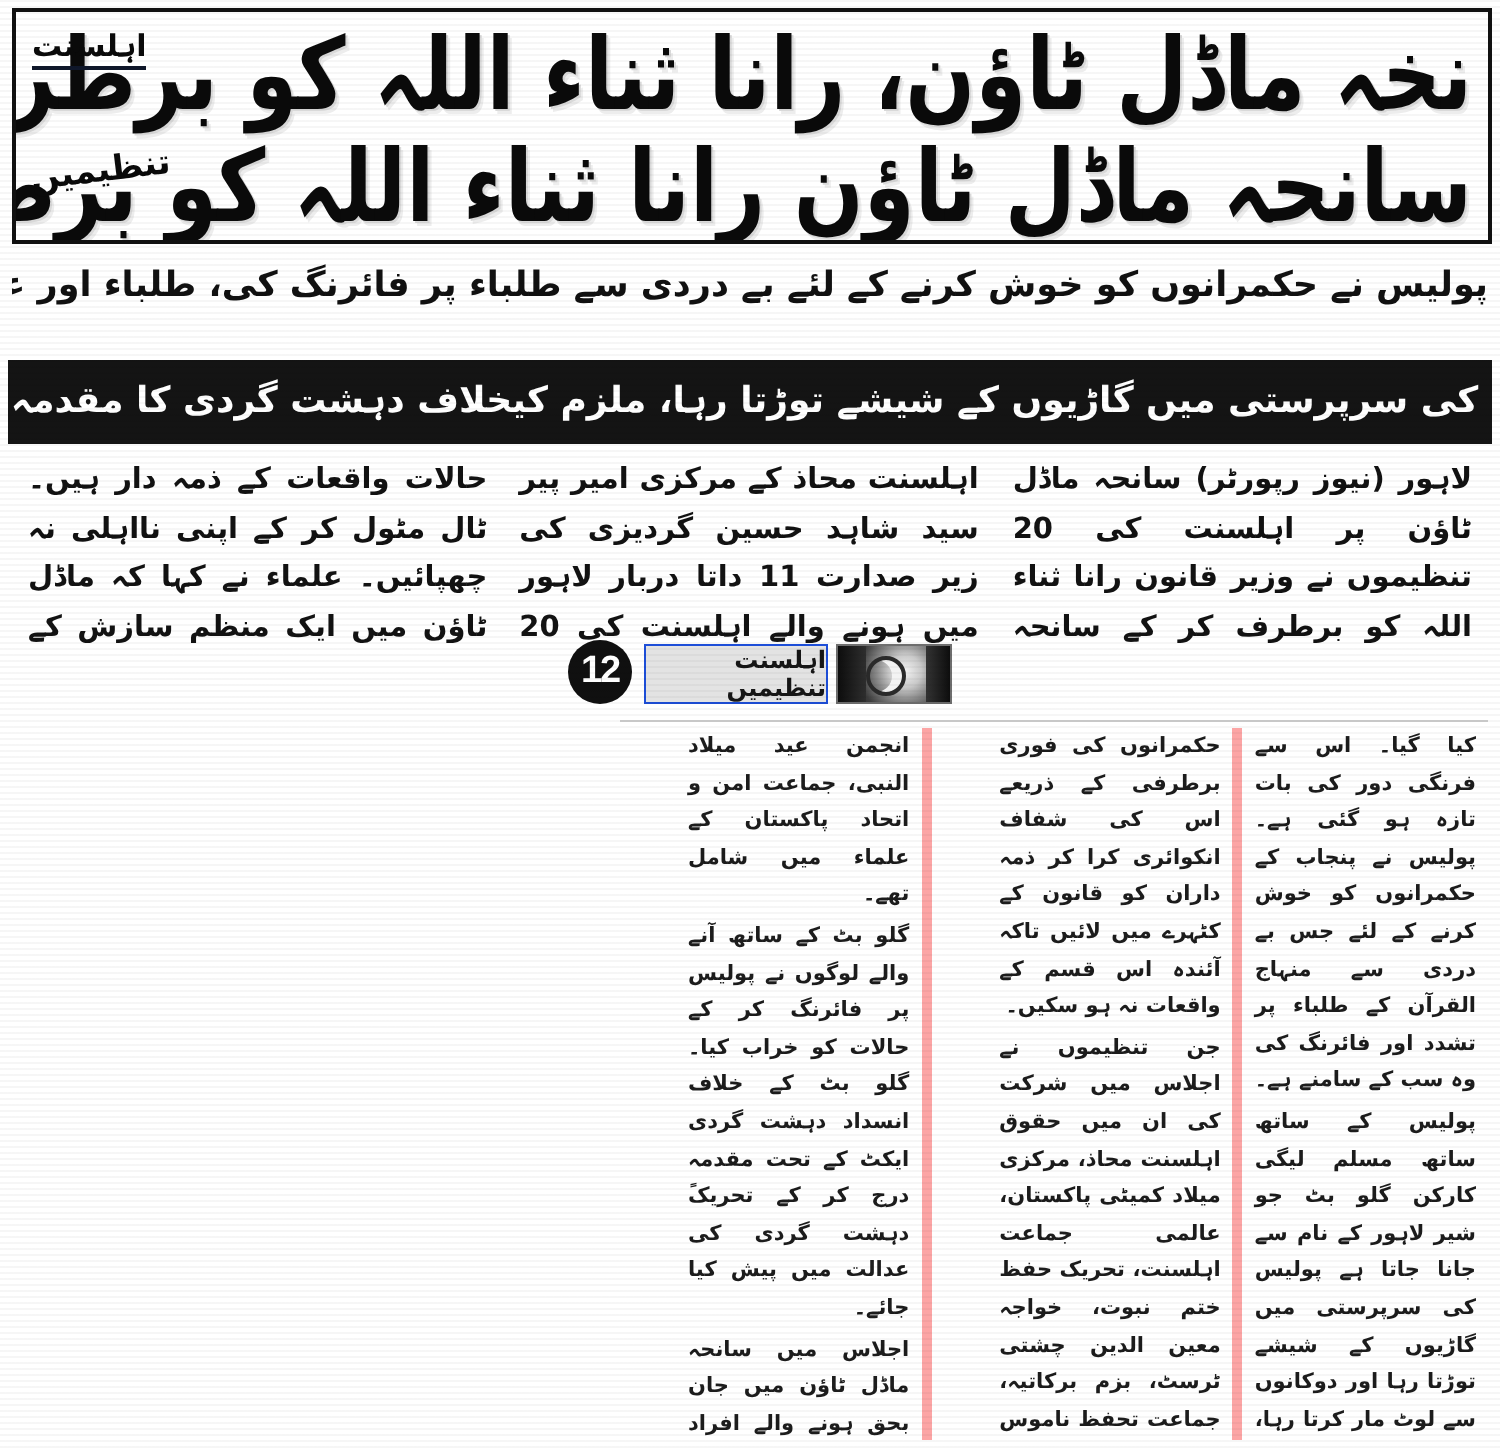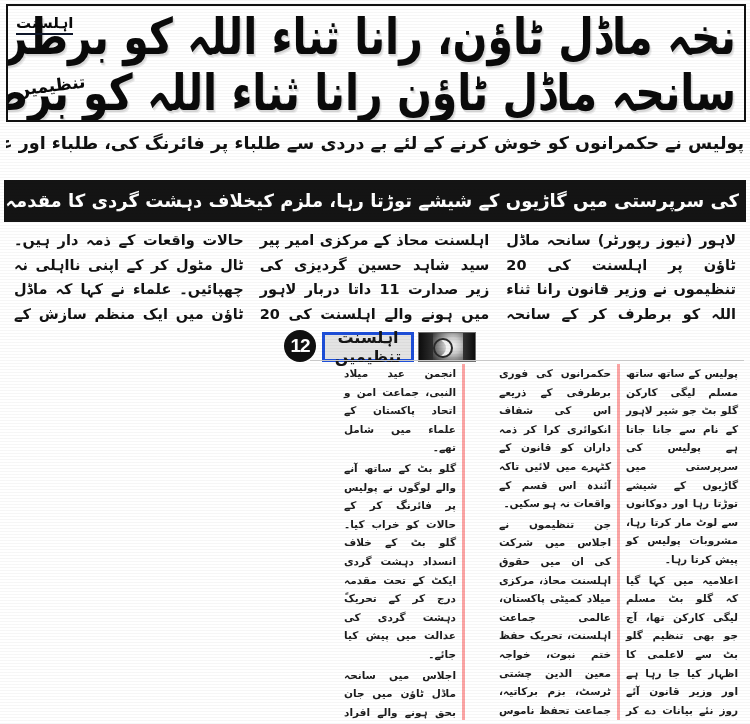--- a/index.html
+++ b/index.html
@@ -159,25 +159,24 @@
     color: #121212;
     overflow: hidden;
   }
   .lead-col.col-mid {
     border-right: 1px solid #ffffff;
   }
 
   
   .badge-strip {
     position: absolute;
-    top: 330px;
+    top: 320px;
     left: 0;
     width: 642px;
     height: 34px;
-    text-align: center;
   }
   .num-badge {
     position: absolute;
     left: 284px;
     top: 0px;
     width: 32px;
     height: 32px;
     border-radius: 50%;
     background: #101010;
     color: #fff;
@@ -189,26 +188,26 @@
     font-family: "Liberation Sans", sans-serif;
     letter-spacing: -1px;
   }
   .badge-caption {
     position: absolute;
     left: 322px;
     top: 2px;
     width: 92px;
     height: 30px;
     background: #e3e3e3;
-    border: 3px solid #1d4ed8;
+    border: 1px solid #1d4ed8;
     box-sizing: border-box;
     display: flex;
     align-items: center;
     justify-content: center;
-    font-size: 16px;
+    font-size: 12px;
     font-weight: 700;
     color: #161616;
     direction: rtl;
   }
   .badge-photo {
     position: absolute;
     left: 418px;
     top: 2px;
     width: 58px;
     height: 30px;
@@ -263,21 +262,21 @@
     direction: rtl;
     text-align: justify;
     font-size: 10.5px;
     line-height: 18.6px;
     font-weight: 600;
     color: #1c1c1c;
     overflow: hidden;
     filter: blur(0.22px);
   }
   .bcol + .bcol {
-    border-right: 3px solid #fca5a5;
+    border-right: 5px solid #fca5a5;
     margin-left: 28px;
   }
   .bcol p {
     margin: 0 0 2px 0;
   }
 
   
   .hairline {
     position: absolute;
     top: 360px;
@@ -332,20 +331,21 @@
       <div class="ph-dark-r"></div>
       <div class="ph-crescent"></div>
     </div>
   </div>
 
   <div class="hairline"></div>
 
   <div class="body-cols">
 
     <div class="bcol">
+      <p>کیا گیا۔ اس سے فرنگی دور کی بات تازہ ہو گئی ہے۔ پولیس نے پنجاب کے حکمرانوں کو خوش کرنے کے لئے جس بے دردی سے منہاج القرآن کے طلباء پر تشدد اور فائرنگ کی وہ سب کے سامنے ہے۔</p>
       <p>پولیس کے ساتھ ساتھ مسلم لیگی کارکن گلو بٹ جو شیر لاہور کے نام سے جانا جاتا ہے پولیس کی سرپرستی میں گاڑیوں کے شیشے توڑتا رہا اور دوکانوں سے لوٹ مار کرتا رہا، مشروبات پولیس کو پیش کرتا رہا۔</p>
       <p>اعلامیہ میں کہا گیا کہ گلو بٹ مسلم لیگی کارکن تھا، آج جو بھی تنظیم گلو بٹ سے لاعلمی کا اظہار کیا جا رہا ہے اور وزیر قانون آئے روز نئے بیانات دے کر معاملہ کو الجھا رہے ہیں۔</p>
     </div>
 
     <div class="bcol">
       <p>حکمرانوں کی فوری برطرفی کے ذریعے اس کی شفاف انکوائری کرا کر ذمہ داران کو قانون کے کٹہرے میں لائیں تاکہ آئندہ اس قسم کے واقعات نہ ہو سکیں۔</p>
       <p>جن تنظیموں نے اجلاس میں شرکت کی ان میں حقوق اہلسنت محاذ، مرکزی میلاد کمیٹی پاکستان، عالمی جماعت اہلسنت، تحریک حفظ ختم نبوت، خواجہ معین الدین چشتی ٹرسٹ، بزم برکاتیہ، جماعت تحفظ ناموس رسالت، کاروان اہلسنت، تحریک اہلسنت پاکستان،</p>
     </div>
 
     <div class="bcol">

